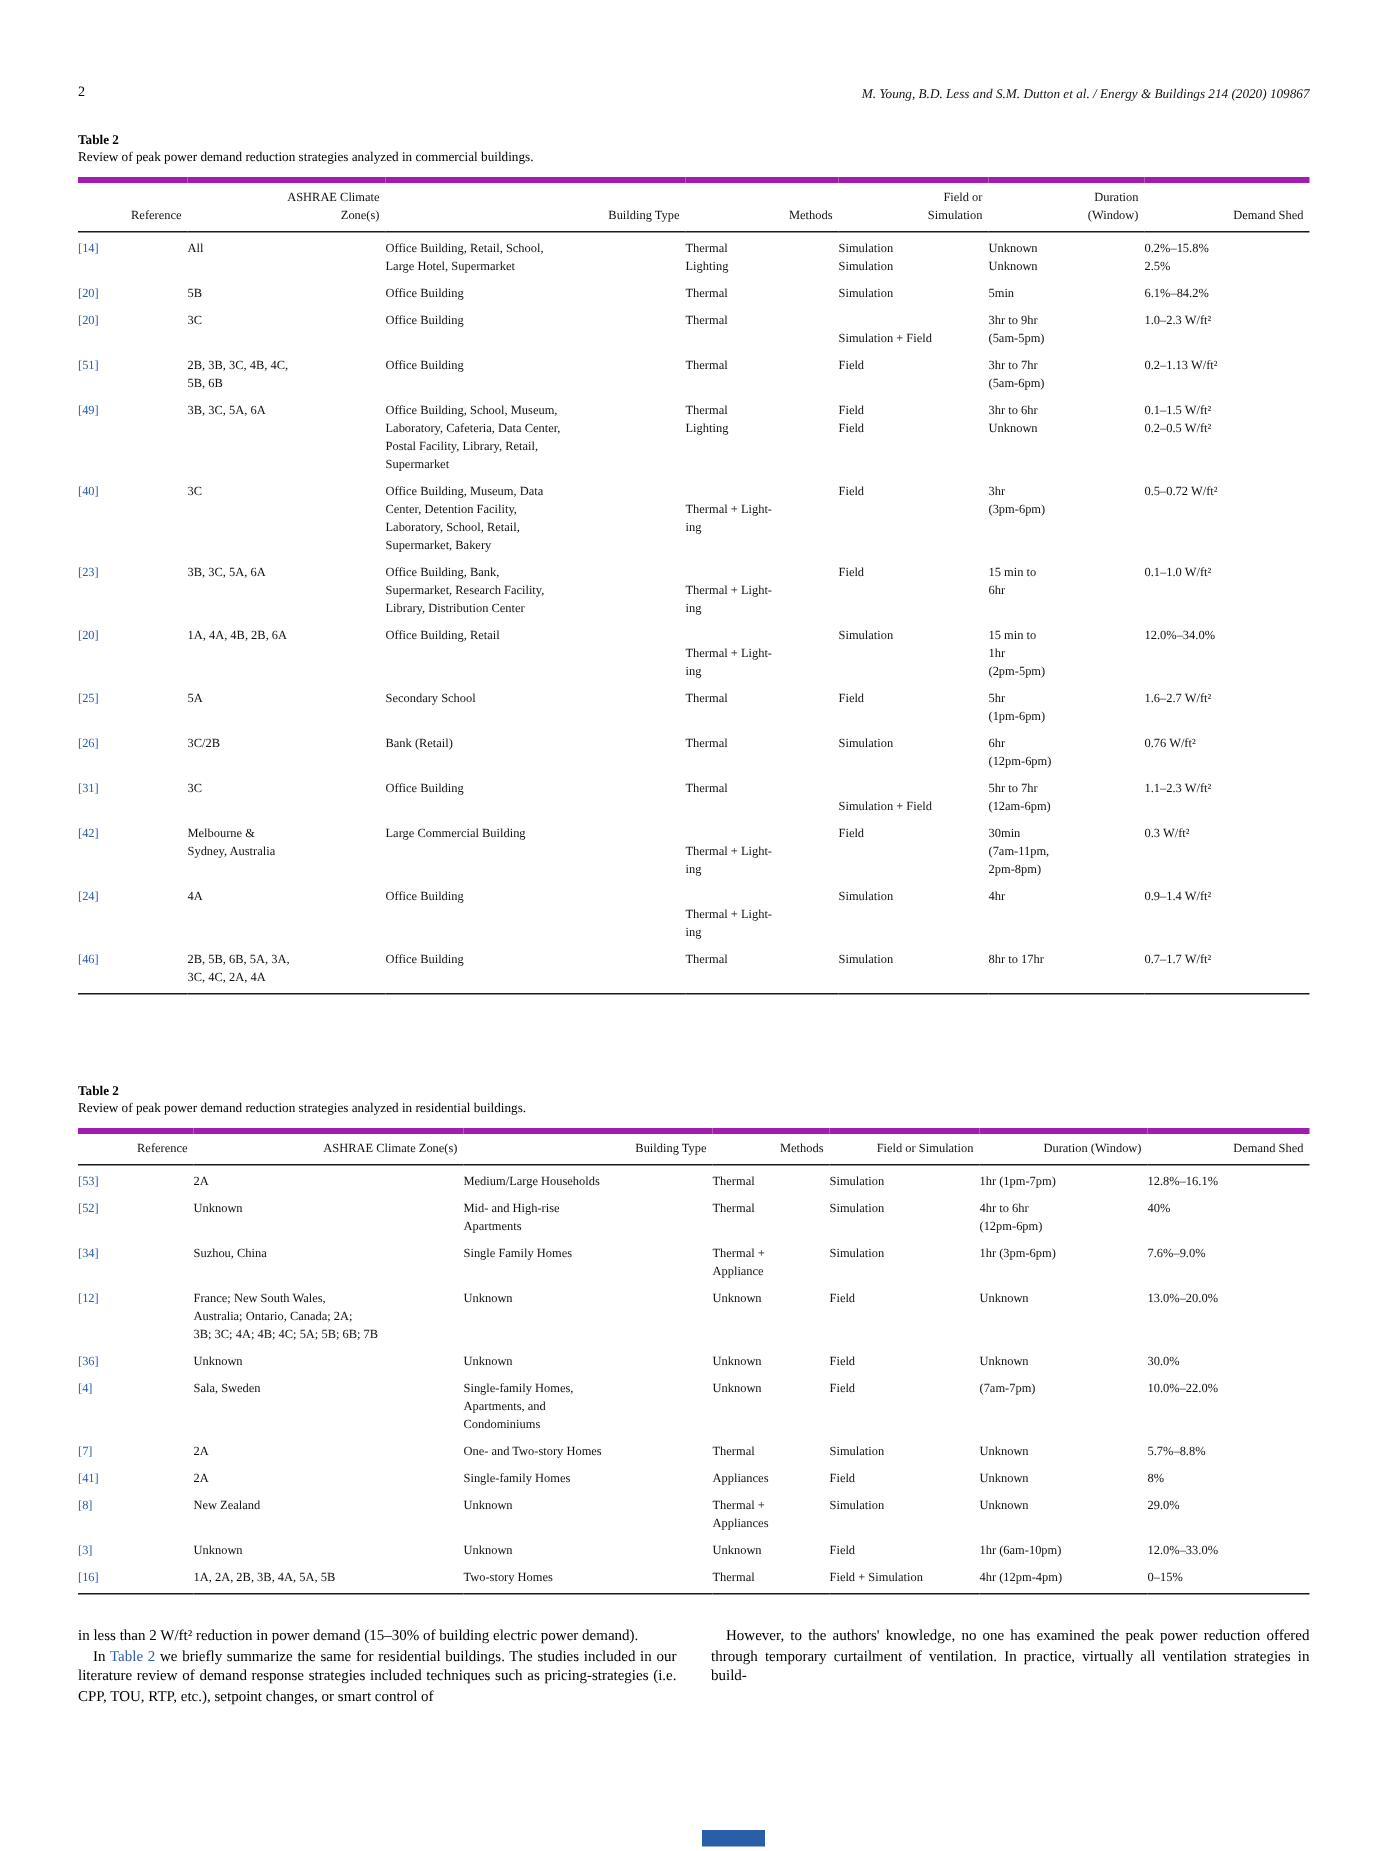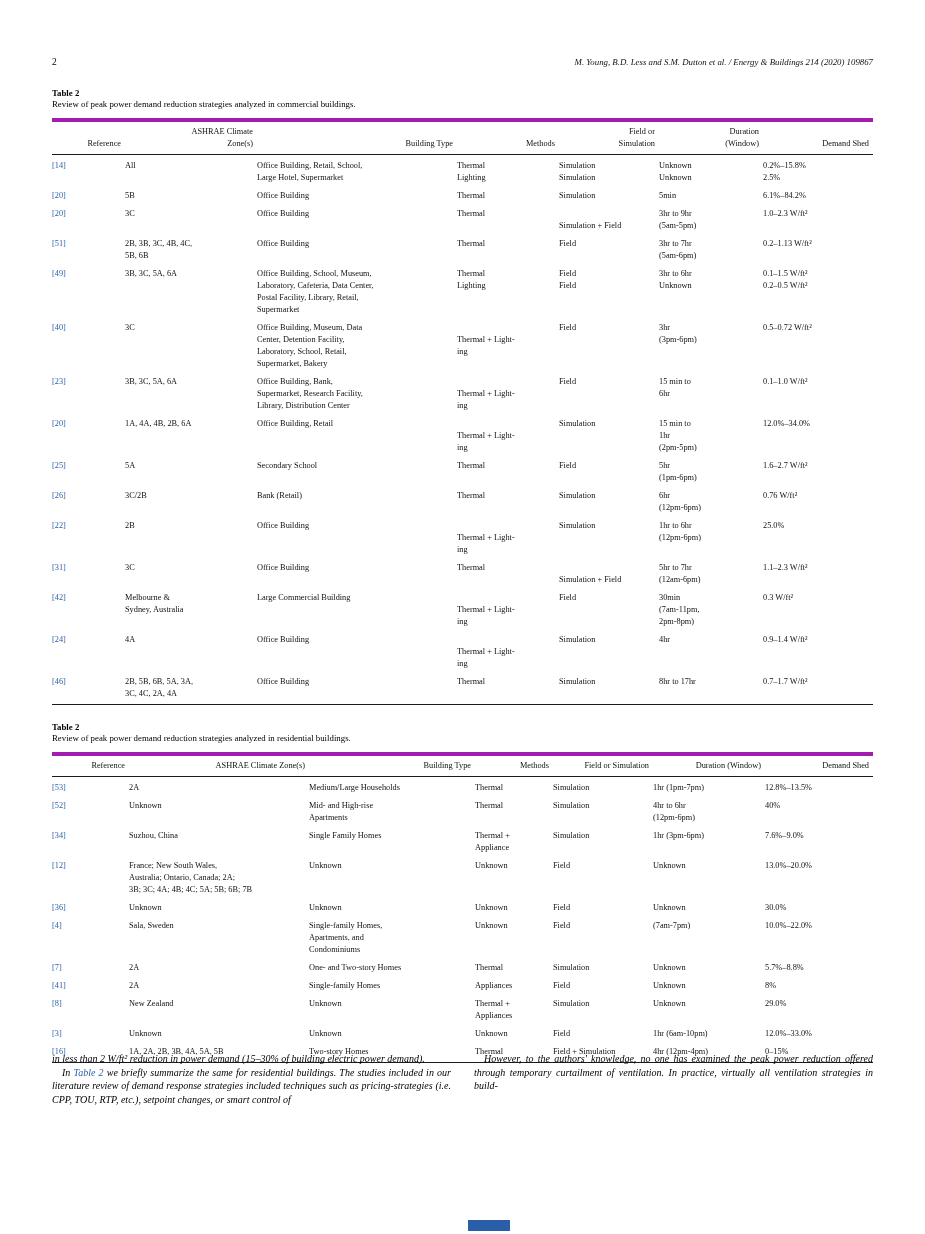--- a/index.html
+++ b/index.html
@@ -23,21 +23,21 @@
   thead th {
     font-weight:normal; text-align:right; vertical-align:bottom;
     border-top:4px solid #a21caf; border-bottom:1px solid #1a1a1a;
     padding:4px 4px 4px 0; white-space:pre-line;
   }
   tbody td { vertical-align:top; padding:2px 4px 4px 0; white-space:pre-line; }
   tbody tr:first-child td { padding-top:5px; }
   table { border-bottom:1px solid #1a1a1a; }
   td.ref { color:var(--link, #2b5ea8); }
 
-  .body-text { position:absolute; left:52px; top:1052px; width:821px; display:flex; gap:23px; font-size:10px; line-height:13.5px;font-style:italic; }
+  .body-text { position:absolute; left:52px; top:1084px; width:821px; display:flex; gap:23px; font-size:10px; line-height:13.5px; }
   .body-col { width:399px; text-align:justify; }
   .body-col p.indent { text-indent:10px; }
   .inline-link { color:var(--link, #2b5ea8); }
 
   .footer-marker { position:absolute; left:468px; top:1220px; width:42px; height:11px; background:var(--link, #2b5ea8); }
 </style>
 </head>
 <body>
 
 <div class="running-header">
@@ -200,32 +200,20 @@
           <td class="ref">[26]</td>
           <td>3C/2B</td>
           <td>Bank (Retail)</td>
           <td>Thermal</td>
           <td>Simulation</td>
           <td>6hr
 (12pm-6pm)</td>
           <td>0.76 W/ft²</td>
         </tr>
 
-        <tr>
-          <td class="ref">[22]</td>
-          <td>2B</td>
-          <td>Office Building</td>
-          <td>
-Thermal + Light-
-ing</td>
-          <td>Simulation</td>
-          <td>1hr to 6hr
-(12pm-6pm)</td>
-          <td>25.0%</td>
-        </tr>
 
         <tr>
           <td class="ref">[31]</td>
           <td>3C</td>
           <td>Office Building</td>
           <td>Thermal</td>
           <td>
 Simulation + Field</td>
           <td>5hr to 7hr
 (12am-6pm)</td>
@@ -301,21 +289,21 @@
     </thead>
     <tbody>
 
         <tr>
           <td class="ref">[53]</td>
           <td>2A</td>
           <td>Medium/Large Households</td>
           <td>Thermal</td>
           <td>Simulation</td>
           <td>1hr (1pm-7pm)</td>
-          <td>12.8%–13.5%</td>
+          <td>12.8%–16.1%</td>
         </tr>
 
         <tr>
           <td class="ref">[52]</td>
           <td>Unknown</td>
           <td>Mid- and High-rise
 Apartments</td>
           <td>Thermal</td>
           <td>Simulation</td>
           <td>4hr to 6hr

